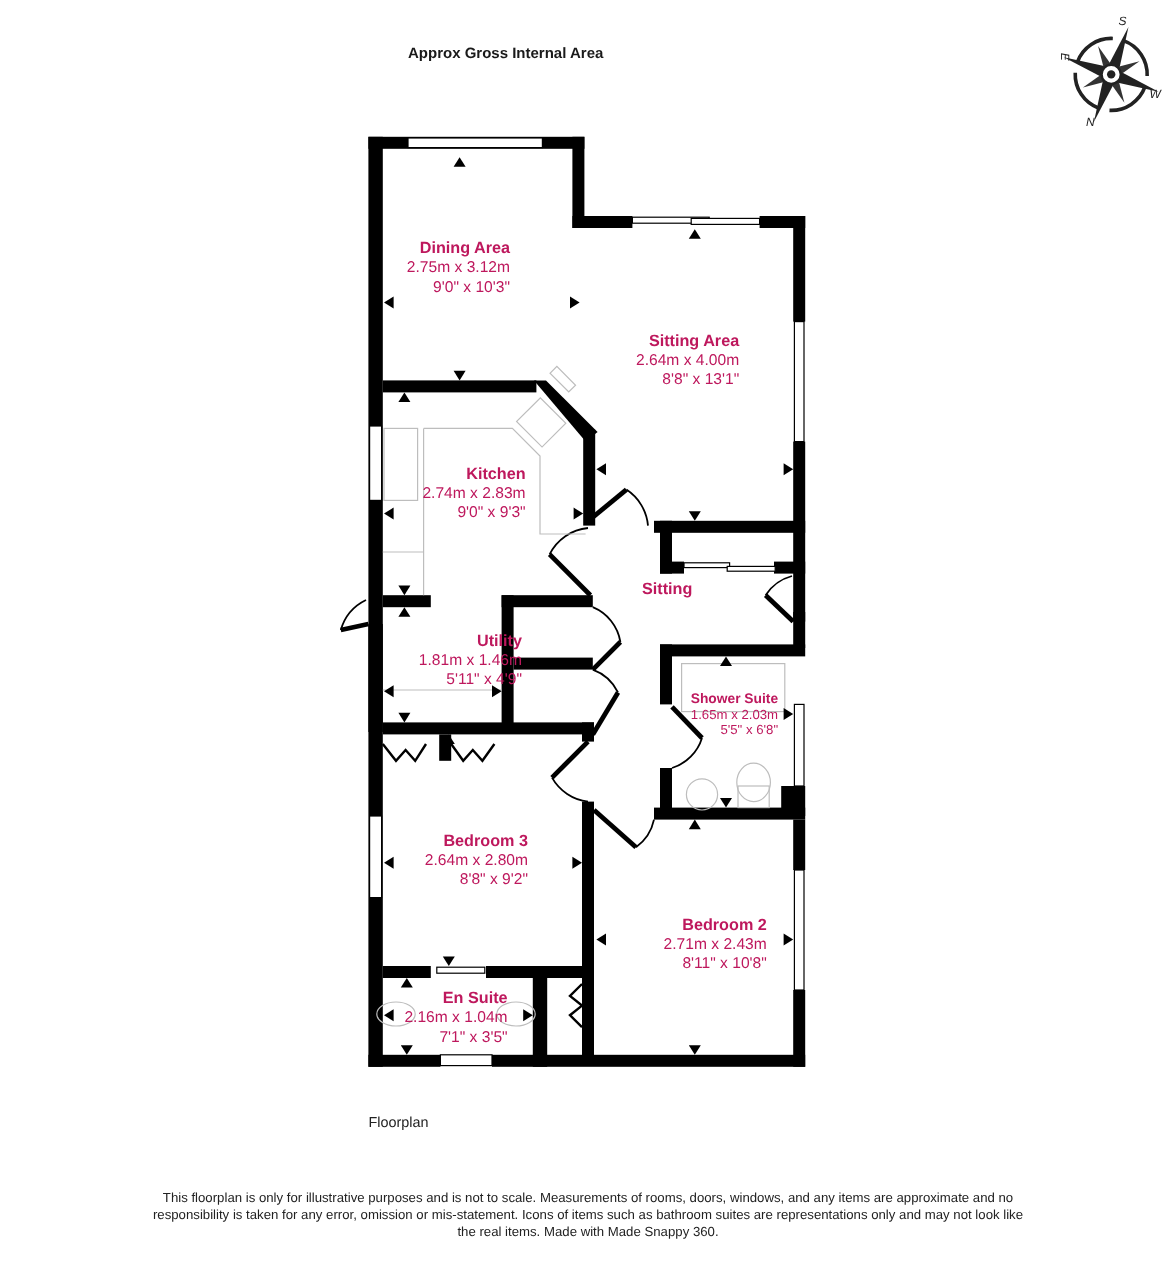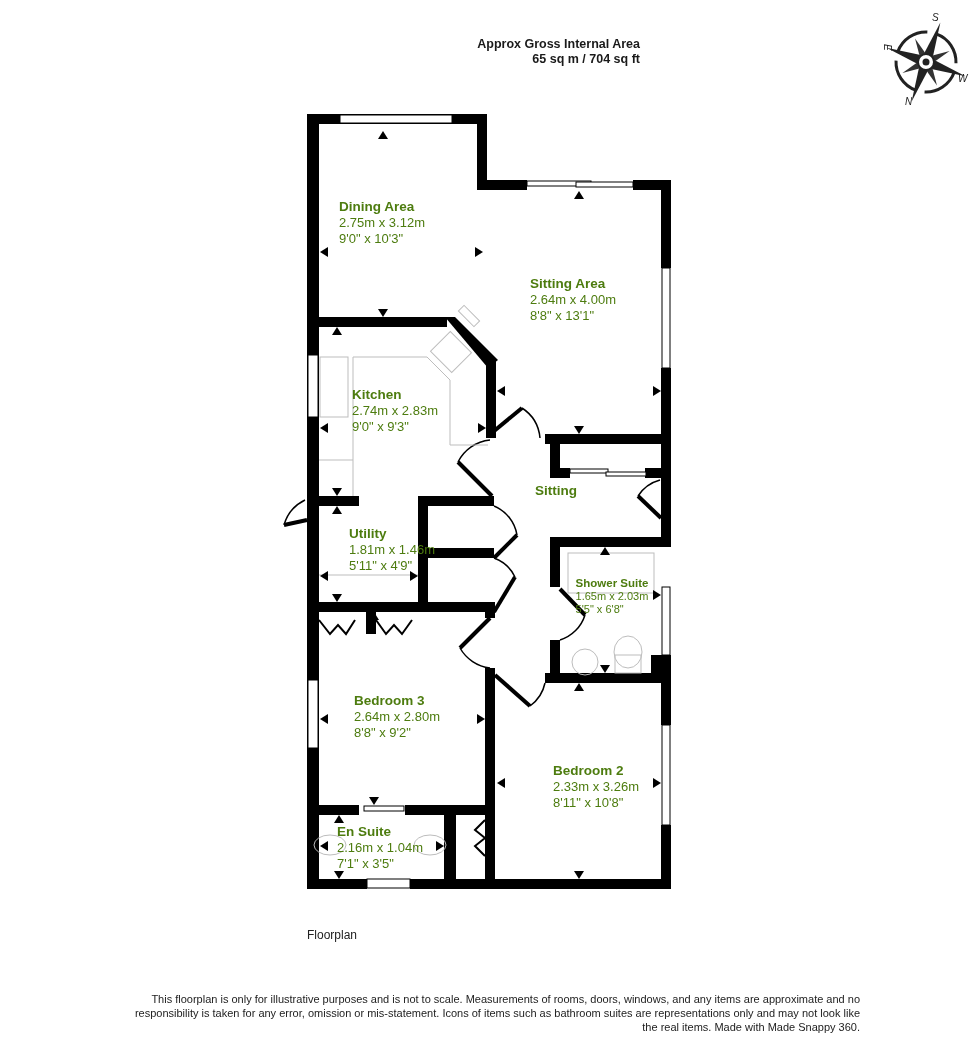--- a/index.html
+++ b/index.html
@@ -1,32 +1,31 @@
 <!DOCTYPE html>
 <html><head>
 <meta charset="utf-8">
 <style>
   html, body { margin: 0; padding: 0; background: #ffffff; }
   body { width: 980px; height: 1053px; position: relative; overflow: hidden; font-family: "Liberation Sans", sans-serif; color: #1a1a1a; }
-  .header { position: absolute; left: 340px; top: 37px; width: 300px; text-align: right; font-weight: bold; font-size: 12.5px; line-height: 15px; }
+  .header { position: absolute; left: 340px; top: 37px; width: 300px; text-align: left; font-weight: bold; font-size: 12.5px; line-height: 15px; }
   .compass { position: absolute; left: 878px; top: 10px; width: 96px; height: 100px; }
   .plan { position: absolute; left: 0; top: 0; width: 980px; height: 1053px; }
-  .room-label { position: absolute; text-align: left; font-size: 13px; line-height: 16px; color: #4d7c0f; white-space: nowrap; transform: translateX(-50%); }
+  .room-label { position: absolute; text-align: right; font-size: 13px; line-height: 16px; color: #be185d; white-space: nowrap; transform: translateX(-50%); }
   .room-label .name { font-weight: bold; font-size: 13.5px; }
   .room-label.small { font-size: 11px; line-height: 13px; }
   .room-label.small .name { font-size: 11.5px; }
   .floor-title { position: absolute; left: 307px; top: 928px; font-size: 12px; color: #222; }
-  .disclaimer { position: absolute; left: 120px; top: 992px; width: 740px; text-align: right; font-size: 11px; line-height: 14px; color: #222; }
+  .disclaimer { position: absolute; left: 120px; top: 992px; width: 740px; text-align: center; font-size: 11px; line-height: 14px; color: #222; }
 </style>
 </head>
 <body>
 
 <div class="header">
   <div>Approx Gross Internal Area</div>
-  <div>65 sq m / 704 sq ft</div>
 </div>
 
 <svg class="compass" viewBox="0 0 96 100">
   <g transform="translate(48,52)">
     <circle r="30" fill="none" stroke="#222" stroke-width="3" stroke-dasharray="38 9" transform="rotate(20)"></circle>
     <g transform="rotate(20)">
       <polygon points="0,-42 5,-5 0,0 -5,-5" fill="#222"></polygon>
       <polygon points="0,42 5,5 0,0 -5,5" fill="#222"></polygon>
       <polygon points="-42,0 -5,-5 0,0 -5,5" fill="#222"></polygon>
       <polygon points="42,0 5,5 0,0 5,-5" fill="#222"></polygon>
@@ -219,21 +218,21 @@
   <div>1.65m x 2.03m</div>
   <div>5'5" x 6'8"</div>
 </div>
 <div class="room-label" style="left:397px; top:693px;">
   <div class="name">Bedroom 3</div>
   <div>2.64m x 2.80m</div>
   <div>8'8" x 9'2"</div>
 </div>
 <div class="room-label" style="left:580px; top:763px;margin-left:16px;">
   <div class="name">Bedroom 2</div>
-  <div>2.33m x 3.26m</div>
+  <div>2.71m x 2.43m</div>
   <div>8'11" x 10'8"</div>
 </div>
 <div class="room-label" style="left:380px; top:824px;">
   <div class="name">En Suite</div>
   <div>2.16m x 1.04m</div>
   <div>7'1" x 3'5"</div>
 </div>
 
 <div class="floor-title">Floorplan</div>
 

